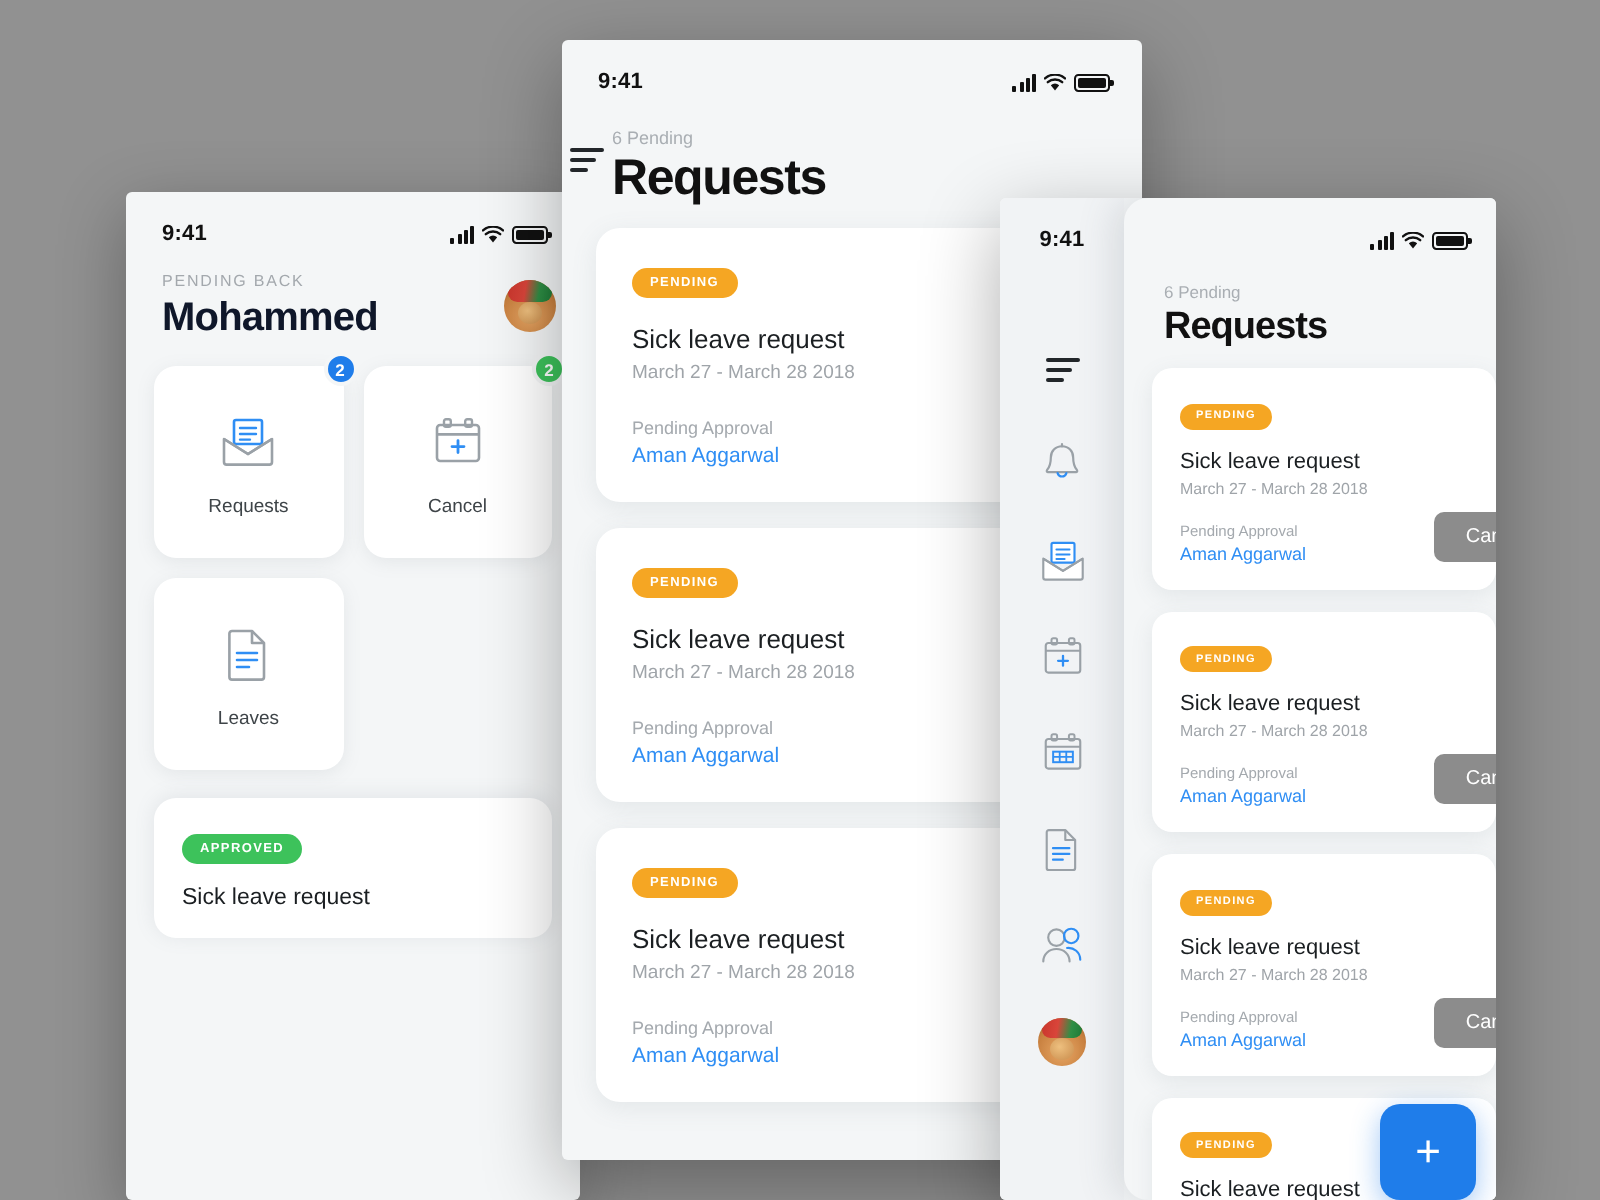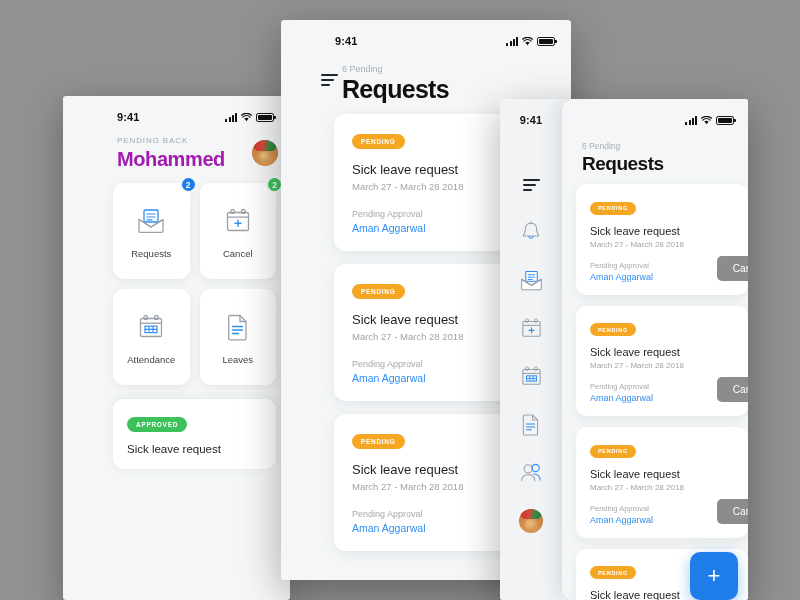--- a/index.html
+++ b/index.html
@@ -11,21 +11,20 @@
     -webkit-font-smoothing: antialiased;
   }
   .stage { position: relative; width: 800px; height: 600px; background: #919191; }
 
   
   .phone {
     position: absolute;
     background: #f4f6f7;
     overflow: hidden;
     border-radius: 3px;
-    padding-left: 36px;
   }
   #phone-home {
     left: 63px; top: 96px; width: 227px; height: 504px;
     box-shadow: 0 10px 34px rgba(0,0,0,0.30);
   }
   #phone-requests {
     left: 281px; top: 20px; width: 290px; height: 560px;
     box-shadow: 0 12px 40px rgba(0,0,0,0.32);
   }
   #phone-drawer {
@@ -54,21 +53,21 @@
   }
   .battery::after {
     content: ""; position: absolute; right: -3px; top: 2.6px;
     width: 1.6px; height: 3.4px; background: #111; border-radius: 0 1px 1px 0;
   }
   .battery i { display: block; width: 100%; height: 100%; background: #111; border-radius: 1px; }
 
   
   .home-head { padding: 10px 18px 0 18px; position: relative; }
   .welcome { font-size: 8px; letter-spacing: 0.9px; color: #a3a8ad; font-weight: normal; }
-  .username { font-size: 20px; font-weight: bold; color: #a21caf; letter-spacing: -0.4px; margin-top: 3px; }
+  .username { font-size: 20px; font-weight: bold; color: #0f172a; letter-spacing: -0.4px; margin-top: 3px; }
   .avatar {
     position: absolute; right: 12px; top: 14px;
     width: 26px; height: 26px; border-radius: 50%;
     background: radial-gradient(circle at 50% 70%, #e8a765 0%, #c8803f 62%, #8d5a2b 100%);
     overflow: hidden;
   }
   .avatar::before {
     content:""; position:absolute; left:2px; top:-1px; width:22px; height:12px;
     background: linear-gradient(100deg, #c8352c 0%, #d9453a 40%, #2f8f45 70%, #1f7a38 100%);
     border-radius: 11px 11px 7px 7px;
@@ -270,33 +269,20 @@
               <rect x="3.5" y="5.5" width="21" height="18" rx="1.6" fill="none" stroke="#9aa1a7" stroke-width="1.3"></rect>
               <path d="M3.5 10.2h21" stroke="#9aa1a7" stroke-width="1.3"></path>
               <rect x="7" y="2.6" width="3.4" height="3.8" rx="1" fill="none" stroke="#9aa1a7" stroke-width="1.2"></rect>
               <rect x="17.6" y="2.6" width="3.4" height="3.8" rx="1" fill="none" stroke="#9aa1a7" stroke-width="1.2"></rect>
               <path d="M14 13.3v6M11 16.3h6" stroke="#2f8ef4" stroke-width="1.4" stroke-linecap="round"></path>
             </svg>
         </div>
         <div class="tile-label">Cancel</div>
       </div>
 
-      <div class="tile">
-        <div class="tile-icon">
-          <svg width="28" height="28" viewBox="0 0 28 28">
-              <rect x="3.5" y="5.5" width="21" height="18" rx="1.6" fill="none" stroke="#9aa1a7" stroke-width="1.3"></rect>
-              <path d="M3.5 10.2h21" stroke="#9aa1a7" stroke-width="1.3"></path>
-              <rect x="7" y="2.6" width="3.4" height="3.8" rx="1" fill="none" stroke="#9aa1a7" stroke-width="1.2"></rect>
-              <rect x="17.6" y="2.6" width="3.4" height="3.8" rx="1" fill="none" stroke="#9aa1a7" stroke-width="1.2"></rect>
-              <rect x="8" y="13.2" width="12" height="6.4" fill="none" stroke="#2f8ef4" stroke-width="1.2"></rect>
-              <path d="M8 16.4h12M12 13.2v6.4M16 13.2v6.4" stroke="#2f8ef4" stroke-width="1.1"></path>
-            </svg>
-        </div>
-        <div class="tile-label">Attendance</div>
-      </div>
 
       <div class="tile">
         <div class="tile-icon">
           <svg width="24" height="28" viewBox="0 0 24 28">
               <path d="M4 2.5h10l6 6v17a1.3 1.3 0 0 1-1.3 1.3H4A1.3 1.3 0 0 1 2.7 25.5V3.8A1.3 1.3 0 0 1 4 2.5z" fill="none" stroke="#9aa1a7" stroke-width="1.3" stroke-linejoin="round"></path>
               <path d="M14 2.5v6h6" fill="none" stroke="#9aa1a7" stroke-width="1.3" stroke-linejoin="round"></path>
               <path d="M6.5 13.5h10M6.5 17h10M6.5 20.5h6" stroke="#2f8ef4" stroke-width="1.3" stroke-linecap="round"></path>
             </svg>
         </div>
         <div class="tile-label">Leaves</div>

